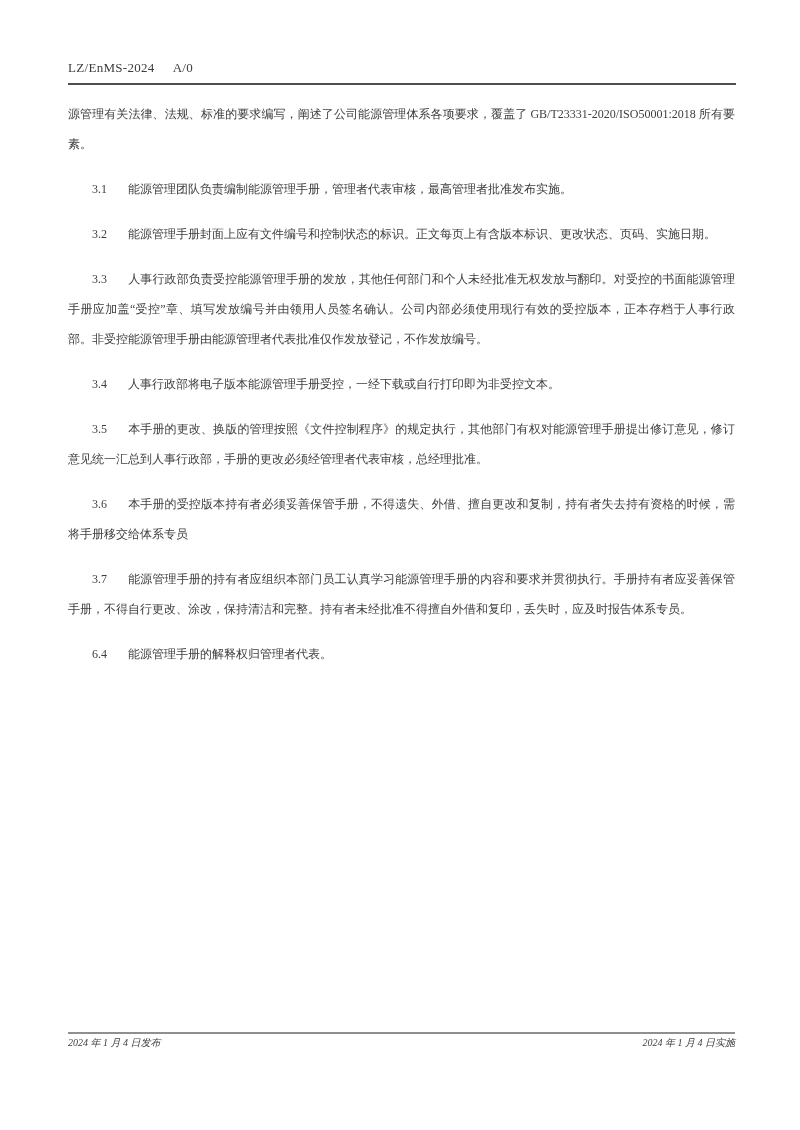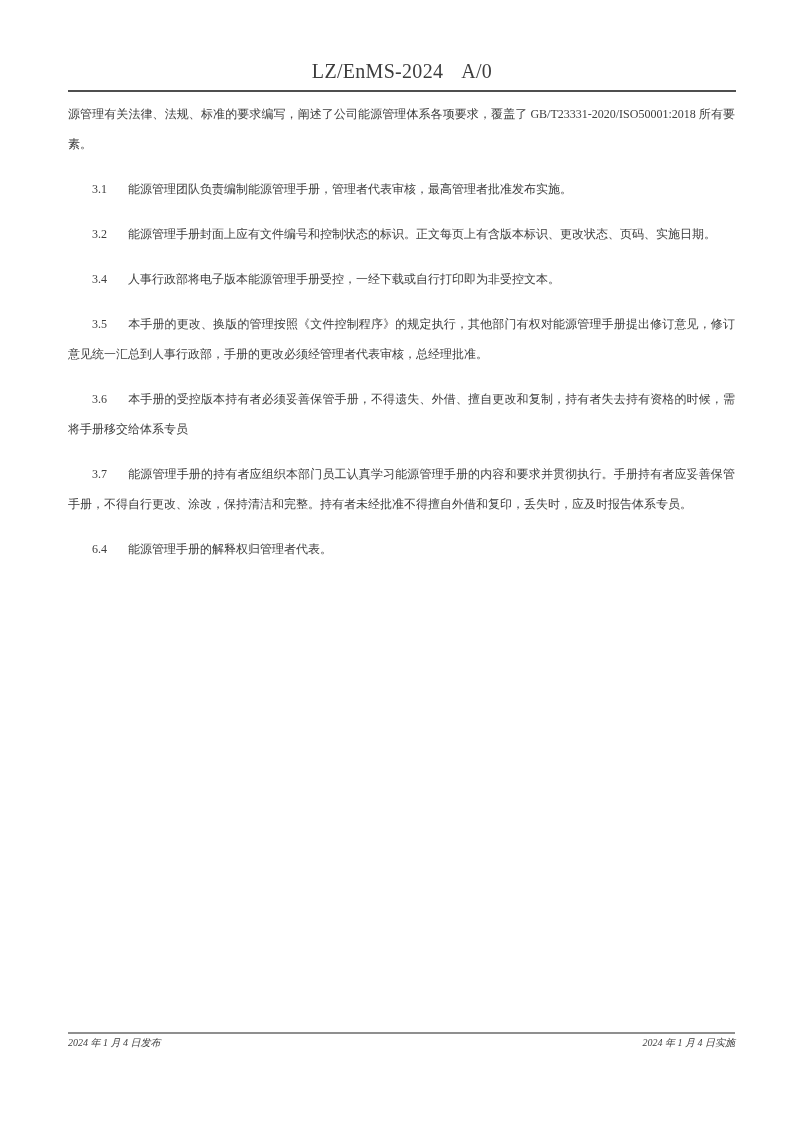--- a/index.html
+++ b/index.html
@@ -12,22 +12,22 @@
     font-family: "Liberation Serif", "DejaVu Serif", serif;
     color: var(--text, #3d3d3d);
     box-sizing: border-box;
     overflow: hidden;
   }
   .header {
     position: absolute;
     left: 68px;
     right: 64px;
     top: 60px;
-    text-align: center;
-    font-size: 20px;
+    text-align: left;
+    font-size: 13px;
     letter-spacing: 0.3px;
     padding-bottom: 7px;
     border-bottom: 2px solid var(--header-rule, #4f4f4f);
   }
   .header .doc-code { margin-right: 18px; }
   .content {
     position: absolute;
     left: 68px;
     right: 65px;
     top: 89px;
@@ -61,20 +61,21 @@
 <div class="page" style="--background: #ffffff; --text: #3d3d3d; --header-rule: #4f4f4f; --footer-rule: #8f8f8f;">
 
   <div class="header">
     <span class="doc-code">LZ/EnMS-2024</span><span class="revision">A/0</span>
   </div>
 
   <div class="content" id="content">
       <p class="para first">源管理有关法律、法规、标准的要求编写，阐述了公司能源管理体系各项要求，覆盖了 GB/T23331-2020/ISO50001:2018 所有要素。</p>
       <p class="para indent"><span class="para-num">3.1</span>能源管理团队负责编制能源管理手册，管理者代表审核，最高管理者批准发布实施。</p>
       <p class="para indent"><span class="para-num">3.2</span>能源管理手册封面上应有文件编号和控制状态的标识。正文每页上有含版本标识、更改状态、页码、实施日期。</p>
+      <p class="para indent"><span class="para-num">3.3</span>人事行政部负责受控能源管理手册的发放，其他任何部门和个人未经批准无权发放与翻印。对受控的书面能源管理手册应加盖“受控”章、填写发放编号并由领用人员签名确认。公司内部必须使用现行有效的受控版本，正本存档于人事行政部。非受控能源管理手册由能源管理者代表批准仅作发放登记，不作发放编号。</p>
       <p class="para indent"><span class="para-num">3.4</span>人事行政部将电子版本能源管理手册受控，一经下载或自行打印即为非受控文本。</p>
       <p class="para indent"><span class="para-num">3.5</span>本手册的更改、换版的管理按照《文件控制程序》的规定执行，其他部门有权对能源管理手册提出修订意见，修订意见统一汇总到人事行政部，手册的更改必须经管理者代表审核，总经理批准。</p>
       <p class="para indent"><span class="para-num">3.6</span>本手册的受控版本持有者必须妥善保管手册，不得遗失、外借、擅自更改和复制，持有者失去持有资格的时候，需将手册移交给体系专员</p>
       <p class="para indent"><span class="para-num">3.7</span>能源管理手册的持有者应组织本部门员工认真学习能源管理手册的内容和要求并贯彻执行。手册持有者应妥善保管手册，不得自行更改、涂改，保持清洁和完整。持有者未经批准不得擅自外借和复印，丢失时，应及时报告体系专员。</p>
       <p class="para indent"><span class="para-num">6.4</span>能源管理手册的解释权归管理者代表。</p>
     </div>
 
   <div class="footer">
     <span>2024 年 1 月 4 日发布</span>
     <span>2024 年 1 月 4 日实施</span>

